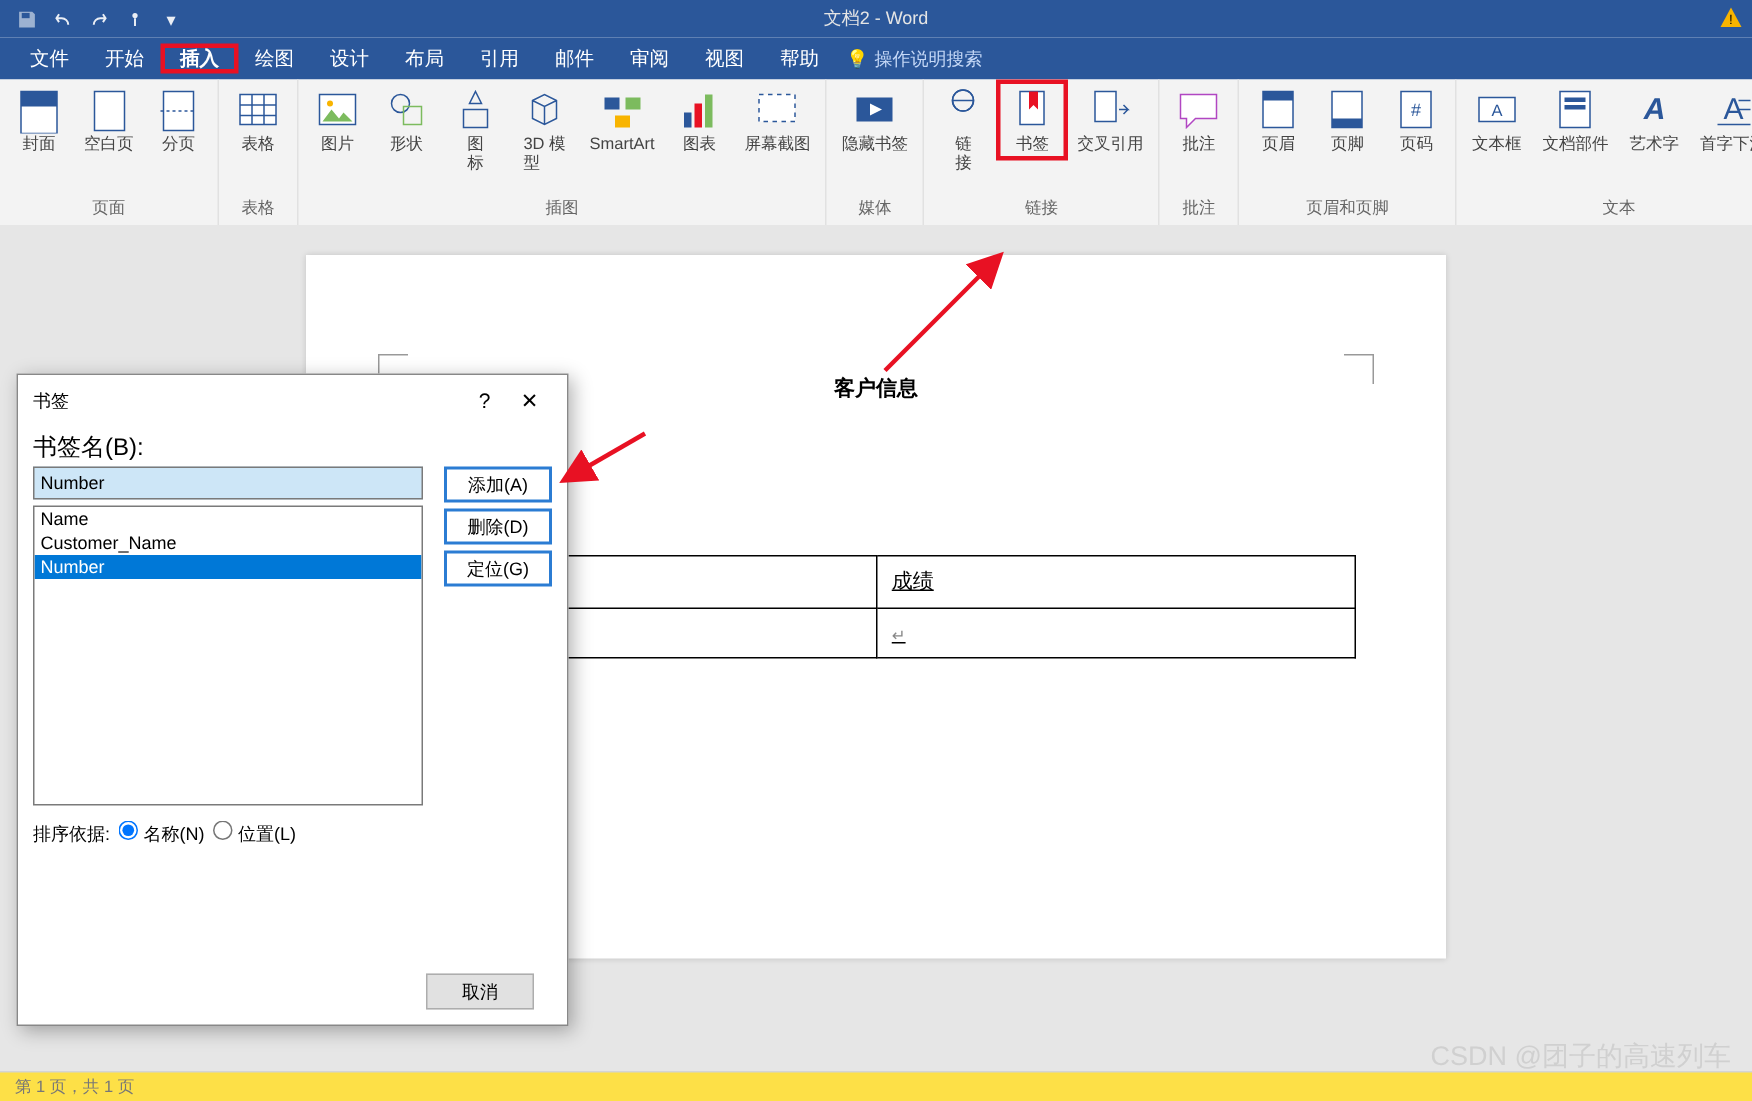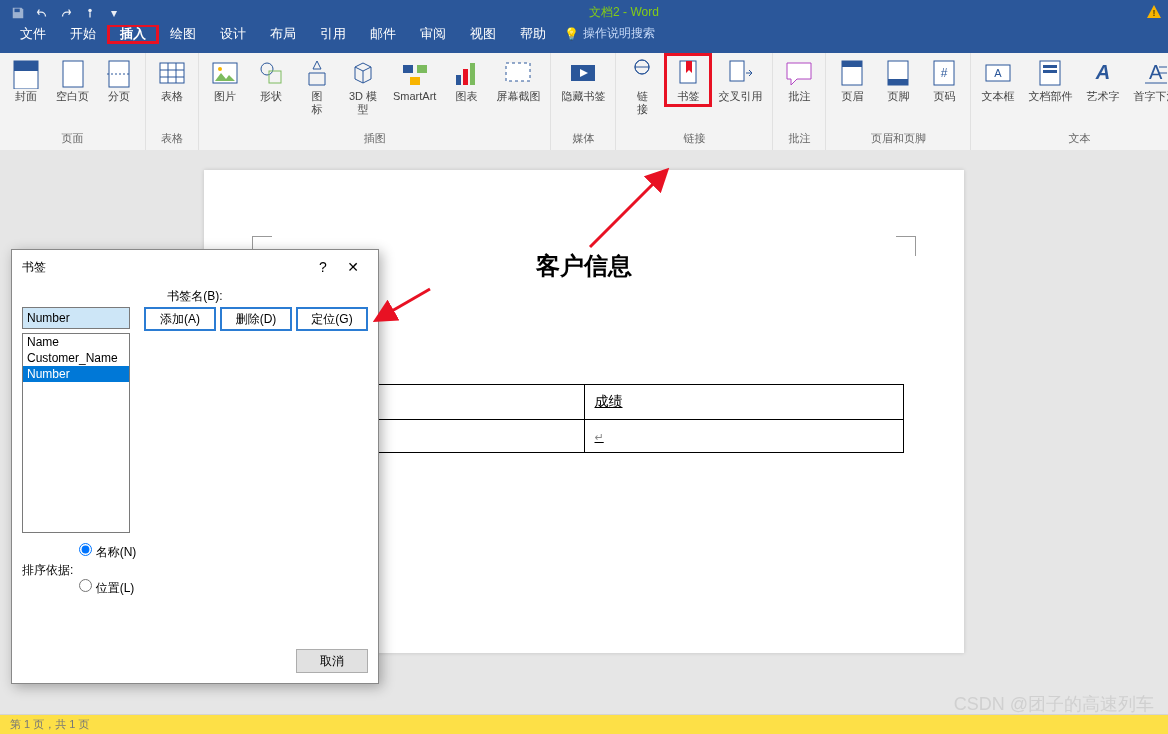--- a/index.html
+++ b/index.html
@@ -1,68 +1,68 @@
 <!DOCTYPE html>
 <html><head>
 <meta charset="utf-8">
 <style>
   * { box-sizing: border-box; margin: 0; padding: 0; }
   body { font-family: "Microsoft YaHei", Arial, sans-serif; font-size: 12px; background: #fff; width: 1168px; height: 734px; overflow: hidden; position: relative; }
   
   .titlebar { background: #2b579a; color: #fff; height: 25px; display: flex; align-items: center; position: relative; }
   .qat { display: flex; align-items: center; gap: 8px; padding-left: 10px; }
   .qat-icon { width: 16px; height: 16px; display: inline-flex; align-items: center; justify-content: center; color: #fff; opacity: 0.9; }
-  .titlebar-title { position: absolute; left: 50%; transform: translateX(-50%); color: #84cc16; font-size: 12px; margin-left: 40px; }
+  .titlebar-title { position: absolute; left: 50%; transform: translateX(-50%); color: #e5e5e5; font-size: 12px; }
   .warn-icon { position: absolute; right: 6px; top: 4px; }
   
-  .menubar { background: #2b579a; height: 28px; display: flex; align-items: flex-start; padding-left: 8px; }
+  .menubar { background: #2b579a; height: 28px; display: flex; align-items: center; padding-left: 8px; }
   .menu-item { color: #fff; padding: 0 12px; display: flex; align-items: center; font-size: 13px; cursor: pointer; }
   .menu-item.highlighted { outline: 3px solid #e81123; outline-offset: -2px; font-weight: bold; }
   .lightbulb { color: #fff; margin-left: 6px; margin-right: 4px; }
   .tell-me { color: #c5d8f7; font-size: 12px; display: flex; align-items: center; }
   
   .ribbon { background: #f3f3f3; border-bottom: 1px solid #d4d4d4; height: 98px; display: flex; position: relative; }
   .rib-group { display: flex; flex-direction: column; align-items: center; border-right: 1px solid #e1e1e1; padding: 2px 4px; }
   .rib-items { display: flex; gap: 2px; flex: 1; align-items: flex-start; }
   .rib-btn { display: flex; flex-direction: column; align-items: center; justify-content: flex-start; padding: 2px 6px; cursor: pointer; min-width: 36px; }
   .rib-btn.highlighted { outline: 3px solid #e81123; outline-offset: -1px; }
   .rib-icon { width: 32px; height: 32px; margin-bottom: 1px; display: inline-flex; align-items: center; justify-content: center; }
-  .rib-label { font-size: 11px; color: #444; text-align: center; line-height: 1.2; white-space: pre; }
+  .rib-label { font-size: 11px; color: #444; line-height: 1.2; white-space: pre; }
   .rib-title { font-size: 11px; color: #666; text-align: center; padding-bottom: 2px; }
   
   .doc-area { position: absolute; top: 150px; left: 0; right: 0; bottom: 20px; background: #e6e6e6; overflow: hidden; }
   .page { background: #fff; width: 760px; margin: 20px auto 0; padding: 80px 60px 200px; box-shadow: 0 0 4px rgba(0,0,0,0.15); position: relative; }
   .corner { position: absolute; width: 20px; height: 20px; }
   .corner.tl { top: 66px; left: 48px; border-left: 1px solid #999; border-top: 1px solid #999; }
   .corner.tr { top: 66px; right: 48px; border-right: 1px solid #999; border-top: 1px solid #999; }
-  .doc-title { font-size: 24px; font-weight: bold; text-align: center; margin-bottom: 30px; }
+  .doc-title { font-size: 14px; font-weight: bold; text-align: center; margin-bottom: 30px; }
   .para-mark { color: #888; font-size: 11px; }
   .field-line { margin: 14px 0; font-size: 14px; }
   .doc-table { border-collapse: collapse; width: 100%; text-decoration: underline; }
   .doc-table td { border: 1px solid #000; padding: 8px 10px; font-size: 14px; height: 26px; }
   
   .dialog { position: absolute; top: 249px; left: 11px; width: 368px; height: 435px; background: #fff; border: 1px solid #888; box-shadow: 3px 3px 12px rgba(0,0,0,0.3); z-index: 10; }
   .dlg-title { height: 34px; display: flex; align-items: center; padding: 0 10px; font-size: 12px; }
   .dlg-title-text { flex: 1; }
   .dlg-help, .dlg-close { width: 30px; text-align: center; font-size: 14px; cursor: pointer; }
   .dlg-body { padding: 4px 10px 10px; }
-  .dlg-label { font-size: 12px; margin-bottom: 2px; text-align: center; }
+  .dlg-label { font-size: 16px; margin-bottom: 2px; }
   .dlg-row { display: flex; gap: 14px; justify-content: center; }
   .dlg-left { flex: 1; }
   .dlg-input { width: 100%; height: 22px; border: 1px solid #7a7a7a; background: #cde6f7; padding: 2px 4px; font-size: 12px; }
   .dlg-list { width: 100%; height: 200px; border: 1px solid #7a7a7a; margin-top: 4px; font-size: 12px; overflow-y: scroll; }
   .dlg-list-item { padding: 1px 4px; cursor: pointer; }
   .dlg-list-item.selected { background: #0078d7; color: #fff; }
-  .dlg-buttons { display: flex; flex-direction: row; gap: 4px; }
+  .dlg-buttons { display: flex; flex-direction: column; gap: 4px; }
   .dlg-btn { width: 72px; height: 24px; border: 1px solid #adadad; background: #e1e1e1; font-size: 12px; cursor: pointer; }
   .dlg-btn.primary { border: 2px solid #2b7cd3; background: #fff; }
   .sort-row { margin-top: 10px; font-size: 12px; display: flex; align-items: center; gap: 6px; }
-  .radio-col { display: flex; flex-direction: column; gap: 18px; }
+  .radio-col { display: flex; flex-direction: row; gap: 6px; }
   .hide-row { margin-top: 18px; font-size: 12px; }
-  .dlg-footer { position: absolute; bottom: 10px; right: 10px; padding-left: 35px; }
+  .dlg-footer { position: absolute; bottom: 10px; right: 22px; padding-left: 35px; }
   
   .arrow-red { position: absolute; z-index: 15; pointer-events: none; }
   .watermark { position: absolute; right: 14px; bottom: 18px; color: #d0d0d0; font-size: 18px; font-weight: 500; z-index: 20;}
   .statusbar { position:absolute; bottom:0; left:0; right:0; height:20px; background:#fde047; border-top:1px solid #d4d4d4; color:#777; font-size:11px; padding:2px 10px; overflow:hidden;}
 </style>
 </head>
 <body>
 
 <div class="titlebar">
   <div class="qat">

